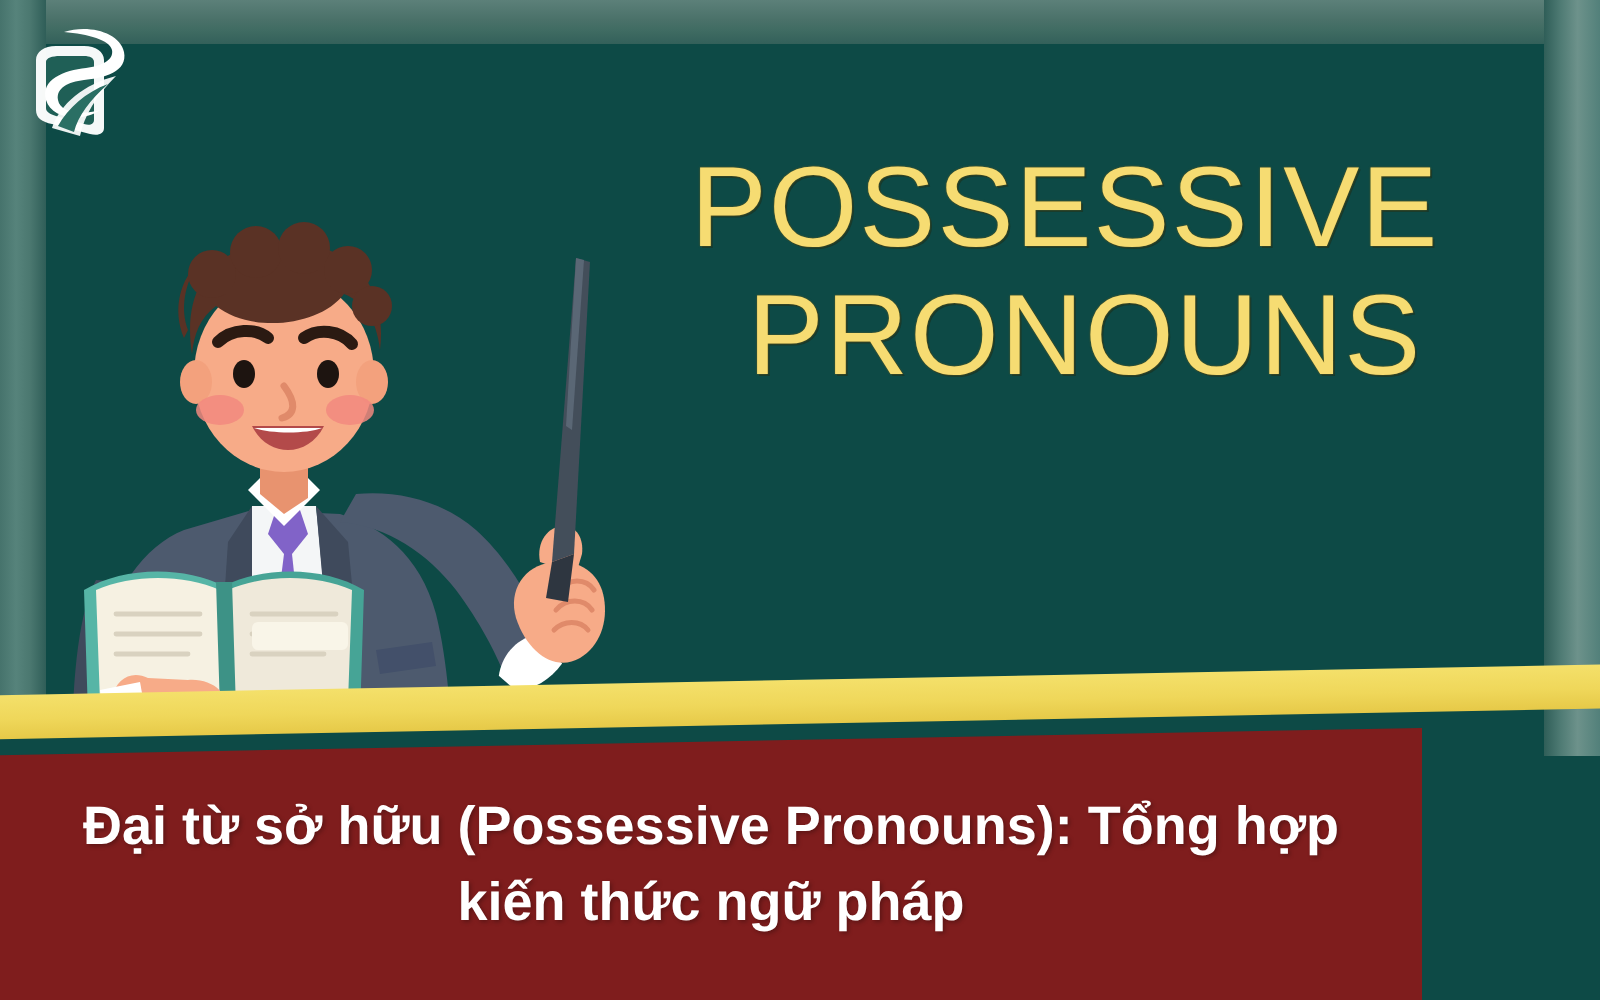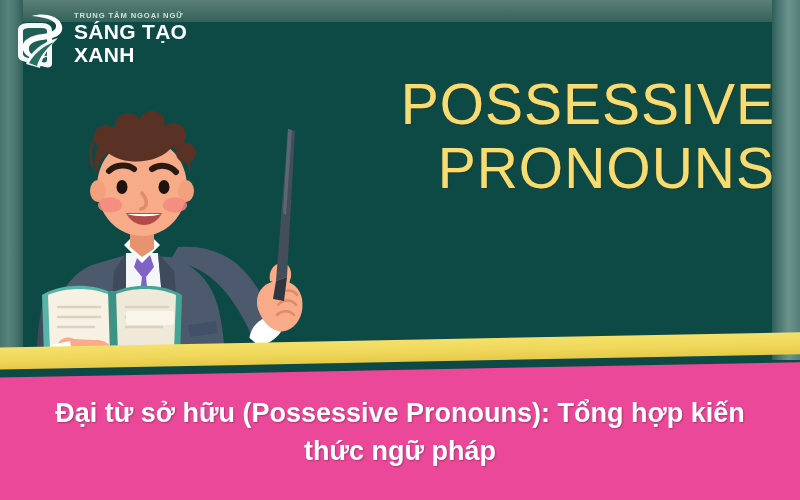--- a/index.html
+++ b/index.html
@@ -32,42 +32,42 @@
     background:linear-gradient(90deg,#46736c,#56837b 35%,#4b7870 65%,#2f5e58);
   }
   .frame-right{
     position:absolute;right:0;top:0;width:28px;height:378px;
     background:linear-gradient(90deg,#2f5e58,#4f7b74 30%,#6d928b 60%,#52807a);
   }
 
   
   .headline{
     position:absolute;left:290px;top:72px;width:485px;
-    text-align:right;
+    text-align:center;
     color:#F6DC72;
     font-size:57px;line-height:64px;
     font-weight:400;letter-spacing:1px;
     text-shadow:0 0 1px #7a6218, 1px 1px 0 rgba(40,30,0,.35);
     white-space:nowrap;
   }
   .headline .l2{display:block;padding-left:20px;}
 
   
   .gold-band{
     position:absolute;left:-20px;top:348px;width:860px;height:22px;
     background:linear-gradient(#f4e06a,#efd75a 55%,#e6c948);
     transform:rotate(-1.1deg);
     transform-origin:left center;
     z-index:6;
   }
 
   
   .caption-band{
-    position:absolute;left:0;top:360px;width:800px;height:140px;
-    background:#ec4899;z-index:5;overflow:hidden;
+    position:absolute;left:0;top:360px;width:711px;height:140px;
+    background:#7f1d1d;z-index:5;overflow:hidden;
   }
   .caption-clip{
     position:absolute;left:-20px;top:-12px;width:860px;height:30px;
     background:#0d4a46;transform:rotate(-1.1deg);transform-origin:left center;
   }
   .caption-text{
     position:absolute;left:40px;right:40px;top:34px;
     text-align:center;color:#ffffff;
     font-size:27px;line-height:38px;font-weight:bold;
     text-shadow:1px 1px 2px rgba(0,0,0,.28);
@@ -202,20 +202,15 @@
   <div class="logo">
     <div class="logo-mark">
       <svg viewBox="0 0 56 62" width="56" height="62" xmlns="http://www.w3.org/2000/svg">
         <path d="M6 22 C6 18 10 15 16 15 L30 15 C36 15 40 18 40 22 L40 56 C40 59 37 60 33 59 L14 54 C9 53 6 51 6 47 Z" fill="#ffffff" opacity=".96"></path>
         <path d="M11 23 C11 21 14 20 18 20 L30 20 C33 20 35 21 35 23 L35 52 C35 54 33 55 30 54 L16 50 C13 49 11 48 11 46 Z" fill="#1f5f56"></path>
         <path d="M20 8 C32 4 48 8 50 18 C52 28 40 31 30 32 C22 33 16 36 17 42 C18 48 28 50 38 47 C30 53 14 52 11 42 C8 32 20 27 31 26 C39 25 45 22 44 17 C43 12 32 9 20 8 Z" fill="#ffffff"></path>
         <path d="M14 56 C18 44 30 34 46 30 C36 40 30 50 28 60 Z" fill="#ffffff" opacity=".92"></path>
         <path d="M17 55 C22 46 31 38 42 34 C33 42 27 50 25 58 Z" fill="#2a6f64"></path>
       </svg>
     </div>
-    <div class="logo-text">
-      <div class="logo-kicker">TRUNG TÂM NGOẠI NGỮ</div>
-      <div class="logo-l1">SÁNG TẠO</div>
-      <div class="logo-l2">XANH</div>
-    </div>
   </div>
 
 </div>
 
 </body></html>

